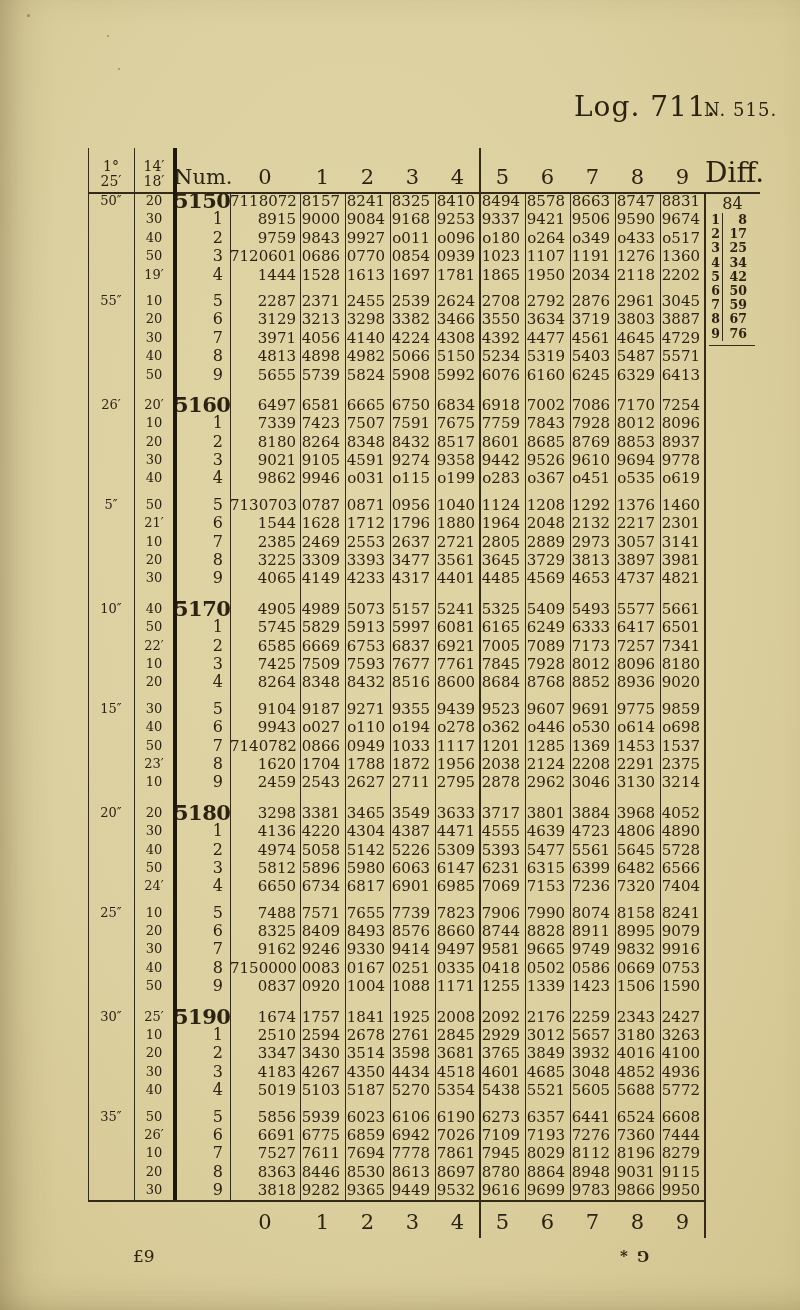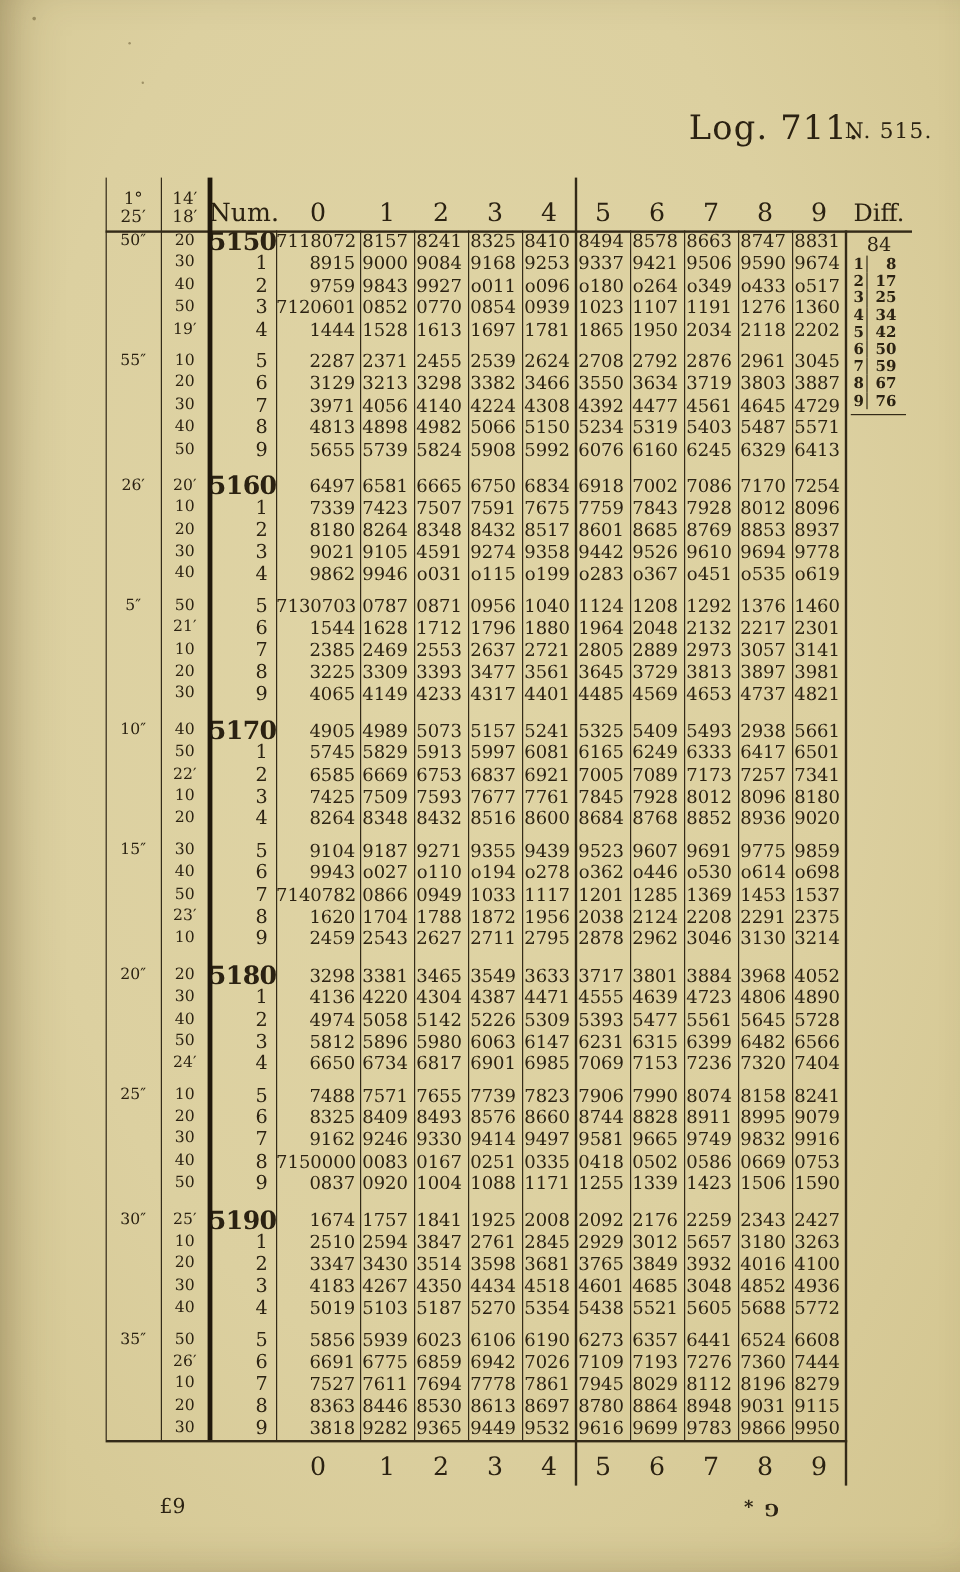--- a/index.html
+++ b/index.html
@@ -19,21 +19,21 @@
   .tbl{position:absolute;left:88px;top:148px;width:672px;height:1096px;}
   .line{position:absolute;background:#332a18;}
 
   
   .thead{position:absolute;left:0;top:0;width:672px;height:44px;display:flex;align-items:flex-end;padding-bottom:3px;box-sizing:border-box;}
   .h-ang{text-align:center;font-size:14px;line-height:15px;}
   .h-a1{width:46px;} .h-a2{width:40px;}
   .h-num{width:56px;text-align:center;font-size:21px;}
   .h-dig{width:45px;text-align:center;font-size:21px;}
   .h-dig0{width:70px;}
-  .h-diff{width:55px;text-align:center;font-size:20px;}
+  .h-diff{width:55px;text-align:center;font-size:28px;}
 
   
   .tbody{position:absolute;left:0;top:44px;width:617px;}
   .trow{display:flex;height:18.4px;line-height:18.4px;justify-content:flex-end;}
   .trow.half-gap{margin-top:8px;}
   .trow.decade-gap{margin-top:12px;}
   .ca{width:46px;text-align:center;font-size:13px;box-sizing:border-box;}
   .cm{width:40px;text-align:center;font-size:13px;box-sizing:border-box;}
   .cn{width:56px;text-align:right;padding-right:7px;font-size:16px;box-sizing:border-box;}
   .cn.decade{font-size:21px;font-weight:700;letter-spacing:-0.5px;padding-right:2px;}
@@ -139,21 +139,21 @@
         <span class="cv">o264</span>
         <span class="cv">o349</span>
         <span class="cv">o433</span>
         <span class="cv">o517</span>
       </div>
       <div class="trow">
         <span class="ca"></span>
         <span class="cm">50</span>
         <span class="cn">3</span>
         <span class="cv cv0">7120601</span>
-        <span class="cv">0852</span>
+        <span class="cv">0686</span>
         <span class="cv">0770</span>
         <span class="cv">0854</span>
         <span class="cv">0939</span>
         <span class="cv">1023</span>
         <span class="cv">1107</span>
         <span class="cv">1191</span>
         <span class="cv">1276</span>
         <span class="cv">1360</span>
       </div>
       <div class="trow">
@@ -401,21 +401,21 @@
         <span class="cm">40</span>
         <span class="cn decade">5170</span>
         <span class="cv cv0">4905</span>
         <span class="cv">4989</span>
         <span class="cv">5073</span>
         <span class="cv">5157</span>
         <span class="cv">5241</span>
         <span class="cv">5325</span>
         <span class="cv">5409</span>
         <span class="cv">5493</span>
-        <span class="cv">2938</span>
+        <span class="cv">5577</span>
         <span class="cv">5661</span>
       </div>
       <div class="trow">
         <span class="ca"></span>
         <span class="cm">50</span>
         <span class="cn">1</span>
         <span class="cv cv0">5745</span>
         <span class="cv">5829</span>
         <span class="cv">5913</span>
         <span class="cv">5997</span>
@@ -710,21 +710,21 @@
         <span class="cv">2259</span>
         <span class="cv">2343</span>
         <span class="cv">2427</span>
       </div>
       <div class="trow">
         <span class="ca"></span>
         <span class="cm">10</span>
         <span class="cn">1</span>
         <span class="cv cv0">2510</span>
         <span class="cv">2594</span>
-        <span class="cv">3847</span>
+        <span class="cv">2678</span>
         <span class="cv">2761</span>
         <span class="cv">2845</span>
         <span class="cv">2929</span>
         <span class="cv">3012</span>
         <span class="cv">5657</span>
         <span class="cv">3180</span>
         <span class="cv">3263</span>
       </div>
       <div class="trow">
         <span class="ca"></span>

